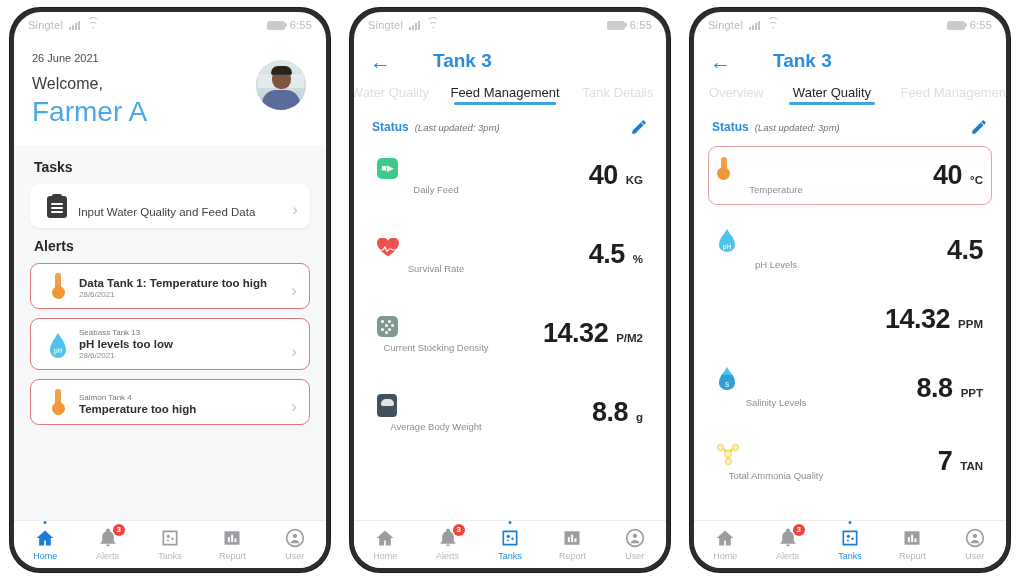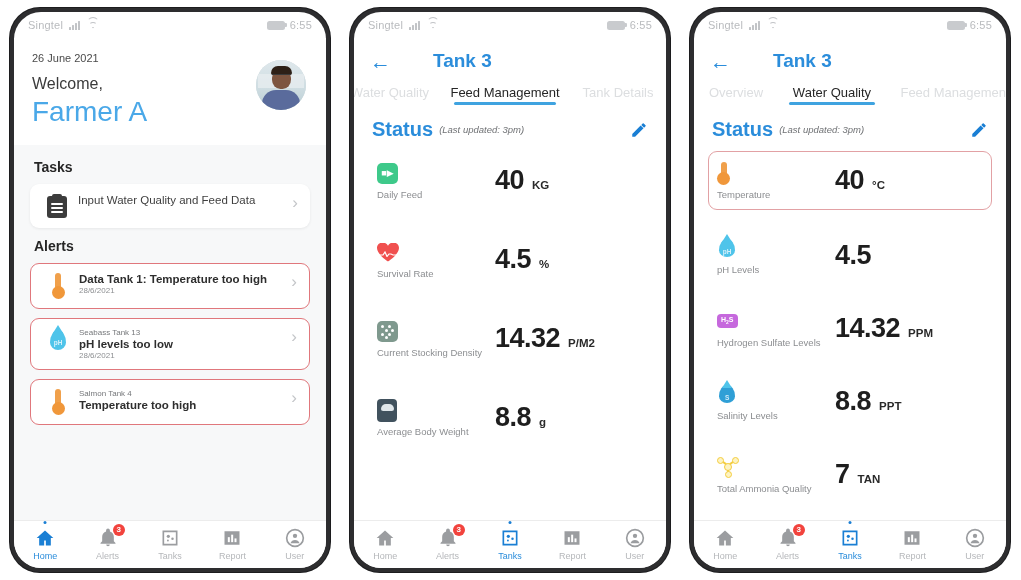--- a/index.html
+++ b/index.html
@@ -117,21 +117,21 @@
   .avatar .head { position:absolute; left:16px; top:8px; width:19px; height:21px; border-radius:48% 48% 44% 44%; background:#7d5540; }
   .avatar .hair { position:absolute; left:15px; top:6px; width:21px; height:9px; border-radius:10px 10px 3px 3px; background:#2d2017; }
   .avatar .glass { position:absolute; left:16px; top:14px; width:19px; height:4px; border-top:1.4px solid #3a3a3a; }
   .avatar .body { position:absolute; left:6px; bottom:0; width:38px; height:20px; border-radius:14px 14px 0 0; background:#5a6b9c; }
 
   .home-body { background: #f7f8f9; height: 100%; padding: 12px 16px 0 16px; }
   .sec-title { font-size: 14px; font-weight: bold; color: #262626; margin: 2px 0 9px 4px; }
   .card {
     background: #fff; border-radius: 9px;
     box-shadow: 0 1px 3px rgba(0,0,0,.07);
-    display: flex; align-items: flex-start;
+    display: flex; align-items: flex-end;
     padding: 10px 12px; margin-bottom: 9px;
   }
   .card.alert { border: 1.2px solid #e0777c; box-shadow: none; padding: 9px 12px; }
   .card-ico { flex: 0 0 30px; width: 30px; display: flex; justify-content: center; }
   .card-txt { flex: 1 1 auto; padding-left: 6px; min-width: 0; }
   .card-main { font-size: 11.5px; color: #3f3f3f; }
   .card-main.bold { font-weight: bold; color: #2e2e2e; }
   .card-sub { font-size: 8px; color: #8d8f92; margin-top: 1px; }
   .card-pre { font-size: 8px; color: #76787b; margin-bottom: 1px; }
   .chev { flex: 0 0 16px; color: #c4c6c9; font-size: 17px; line-height: 1; text-align: right; }
@@ -170,36 +170,36 @@
   .tab { font-size: 13px; color: #dcdee0; white-space: nowrap; padding: 0 6px 5px 6px; text-align: center; }
   .tab.active { color: #262626; font-weight: normal; position: relative; }
   .tab.active:after {
     content:''; position:absolute; left:12%; right:12%; bottom:0;
     height: 3px; border-radius: 2px; background: #3fa3e0;
   }
   .status-row {
     display: flex; align-items: center;
     padding: 13px 18px 4px 18px;
   }
-  .status-lbl { font-size: 20px; font-weight: bold; color: #2b8ddb; }
+  .status-lbl { font-size: 12px; font-weight: bold; color: #2b8ddb; }
   .status-upd { font-size: 9.5px; color: #6f7174; font-style: italic; margin-left: 6px; }
   .pencil { margin-left: auto; width: 18px; height: 18px; color: #1a7fd4; }
   .pencil svg { width: 18px; height: 18px; fill: currentColor; display: block; }
 
   .metrics { padding: 6px 14px 0 14px; }
   .metric {
     display: flex; align-items: center;
     padding: 9px 8px; margin-bottom: 6px;
     border: 1.2px solid transparent; border-radius: 9px;
   }
   .metric.flag { border-color: #e2a1a4; }
   .m-left { flex: 0 0 auto; min-width: 118px; }
   .m-ico { height: 24px; display: flex; align-items: center; }
-  .m-name { font-size: 9.5px; color: #8c8e91; margin-top: 4px; white-space: nowrap; }
-  .m-val { flex: 1 1 auto; text-align: right; display: flex; align-items: baseline; justify-content: flex-start; }
+  .m-name { font-size: 9.5px; color: #8c8e91; margin-top: 4px; white-space: nowrap; text-align: center; }
+  .m-val { flex: 1 1 auto; text-align: right; display: flex; align-items: baseline; justify-content: flex-end; }
   .m-num { font-size: 27px; font-weight: bold; color: #1e1e1e; letter-spacing: -.5px; }
   .m-unit { font-size: 11.5px; font-weight: bold; color: #2a2a2a; margin-left: 8px; }
 
   
   .sq { width: 21px; height: 21px; border-radius: 5px; display:flex; align-items:center; justify-content:center; }
   .sq-feed { background: #3ec98a; }
   .sq-feed .inner { color:#fff; font-size:9px; line-height:1; }
   .sq-dens { background: #7f998e; position: relative; }
   .sq-dens .pt { position:absolute; width:3px; height:3px; border-radius:50%; background:#fff; }
   .sq-weigh { background: #41525e; position: relative; border-radius: 4px; }
@@ -644,26 +644,20 @@
                 </div>
                 <div class="m-name">pH Levels</div>
               </div>
               <div class="m-val">
                 <span class="m-num">4.5</span>
 
               </div>
             </div>
 
             <div class="metric" style="margin-bottom:14px">
-              <div class="m-left">
-                <div class="m-ico">
-                  <span class="h2s">H<sub style="font-size:5px">2</sub>S</span>
-                </div>
-                <div class="m-name">Hydrogen Sulfate Levels</div>
-              </div>
               <div class="m-val">
                 <span class="m-num">14.32</span>
                 <span class="m-unit">PPM</span>
               </div>
             </div>
 
             <div class="metric" style="margin-bottom:14px">
               <div class="m-left">
                 <div class="m-ico">
                   <span class="ico-drop" style="height:22px">

